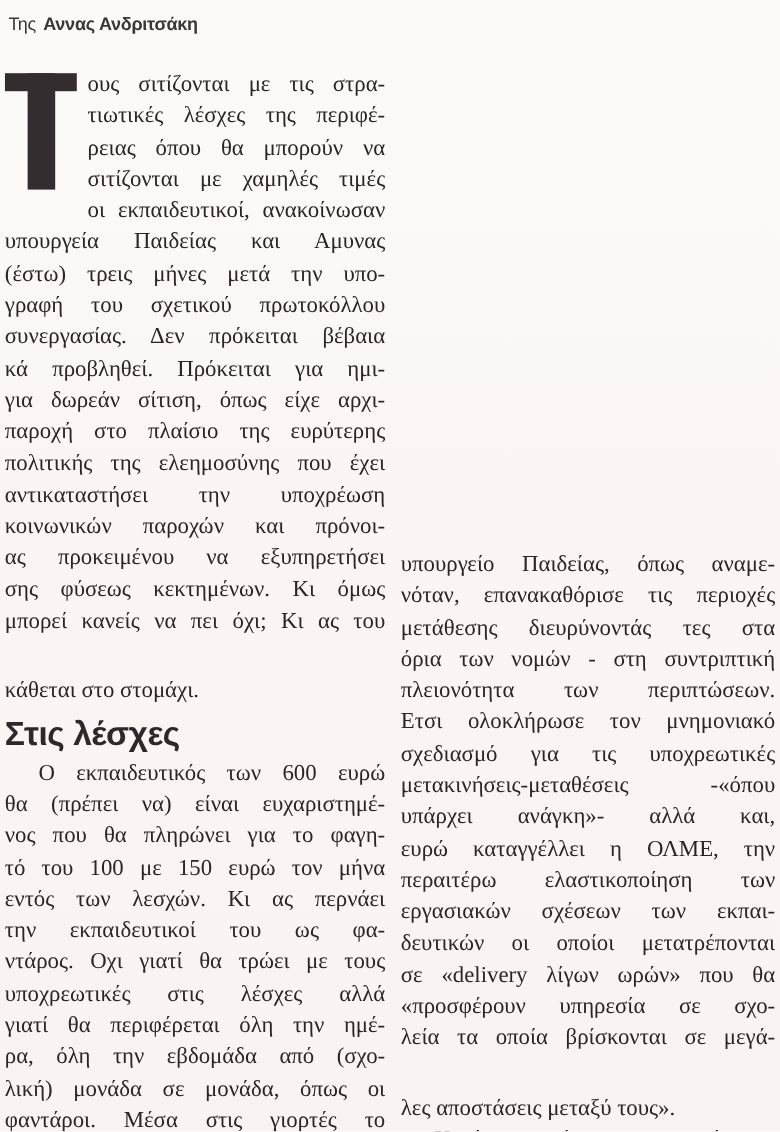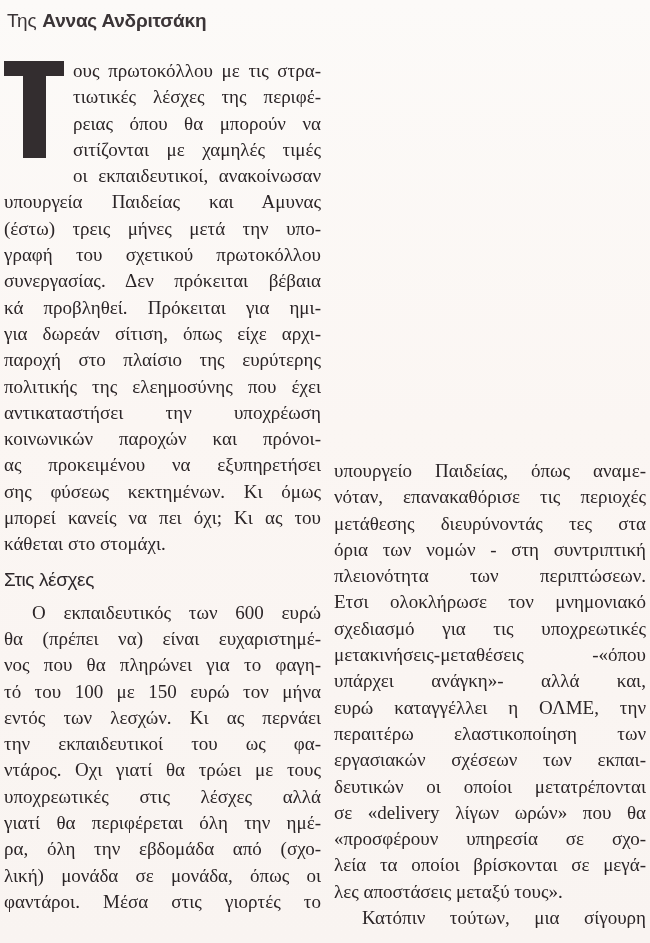--- a/index.html
+++ b/index.html
@@ -14,21 +14,21 @@
   .page{
     position:relative;
     width:650px;height:943px;
     background:linear-gradient(180deg,#fcfaf8 0%,#fbf6f3 45%,#f9f4f1 100%);
     overflow:hidden;
     font-family:"Liberation Serif",serif;
   }
   .byline{
     position:absolute;top:10px;left:7px;
     font-family:"Liberation Sans",sans-serif;
-    font-size:19px;line-height:22px;
+    font-size:15px;line-height:22px;
     color:var(--byline-ink);
     letter-spacing:-0.2px;
     white-space:nowrap;
   }
   .byline .prefix{font-weight:normal;margin-right:6px;}
   .byline .author{font-weight:bold;}
   .col{
     position:absolute;
     font-size:19px;
     color:var(--ink);
@@ -36,29 +36,29 @@
   }
   .col-left{left:4px;top:58px;width:317px;height:885px;}
   .col-right{left:334px;top:458px;width:312px;height:485px;}
   .paragraph{margin:0;}
   .line{
     height:26.3px;line-height:26.3px;
     overflow:hidden;
     text-align:justify;
   }
   .line::after{content:"";display:inline-block;width:100%;height:0;vertical-align:top;}
-  .line.lastline{text-align:left;}
+  .line.lastline{text-align:left;margin-top:32px;}
   .line.lastline::after{content:none;}
   .line.indent{text-indent:28px;}
   .subheading{
     margin:10px 0 8px 0;
     height:24px;line-height:24px;
     font-family:"Liberation Sans",sans-serif;
-    font-weight:normal;
-    font-size:19px;
+    font-weight:bold;
+    font-size:28px;
     letter-spacing:-0.4px;
     color:var(--heading-ink);
   }
   .dropcap{
     float:left;
     width:64px;height:105px;
     margin:3px 5px 0 0;
     position:relative;
   }
   .dropcap i{position:absolute;background:var(--dropcap-ink);display:block;}
@@ -76,21 +76,21 @@
   <div class="byline">
     <span class="prefix">Της</span><span class="author">Αννας Ανδριτσάκη</span>
   </div>
   <div class="col col-left">
       <div class="paragraph">
         <div class="dropcap">
           <i class="bar"></i>
           <i class="stem"></i>
           <span class="sr-only">Τ</span>
         </div>
-        <div class="line">ους πρωτοκόλλου με τις στρα-</div>
+        <div class="line">ους σιτίζονται με τις στρα-</div>
         <div class="line">τιωτικές λέσχες της περιφέ-</div>
         <div class="line">ρειας όπου θα μπορούν να</div>
         <div class="line">σιτίζονται με χαμηλές τιμές</div>
         <div class="line">οι εκπαιδευτικοί, ανακοίνωσαν τα</div>
         <div class="line">υπουργεία Παιδείας και Αμυνας</div>
         <div class="line">(έστω) τρεις μήνες μετά την υπο-</div>
         <div class="line">γραφή του σχετικού πρωτοκόλλου</div>
         <div class="line">συνεργασίας. Δεν πρόκειται βέβαια</div>
         <div class="line">κά προβληθεί. Πρόκειται για ημι-</div>
         <div class="line">για δωρεάν σίτιση, όπως είχε αρχι-</div>
@@ -129,20 +129,20 @@
         <div class="line">Ετσι ολοκλήρωσε τον μνημονιακό</div>
         <div class="line">σχεδιασμό για τις υποχρεωτικές</div>
         <div class="line">μετακινήσεις-μεταθέσεις -«όπου</div>
         <div class="line">υπάρχει ανάγκη»- αλλά και,</div>
         <div class="line">ευρώ καταγγέλλει η ΟΛΜΕ, την</div>
         <div class="line">περαιτέρω ελαστικοποίηση των</div>
         <div class="line">εργασιακών σχέσεων των εκπαι-</div>
         <div class="line">δευτικών οι οποίοι μετατρέπονται</div>
         <div class="line">σε «delivery λίγων ωρών» που θα</div>
         <div class="line">«προσφέρουν υπηρεσία σε σχο-</div>
-        <div class="line">λεία τα οποίοι βρίσκονται σε μεγά-</div>
+        <div class="line">λεία τα οποία βρίσκονται σε μεγά-</div>
         <div class="line lastline">λες αποστάσεις μεταξύ τους».</div>
       </div>
       <div class="paragraph">
         <div class="line indent">Κατόπιν τούτων, μια σίγουρη</div>
       </div>
     </div>
 </div>
 
 </body></html>

